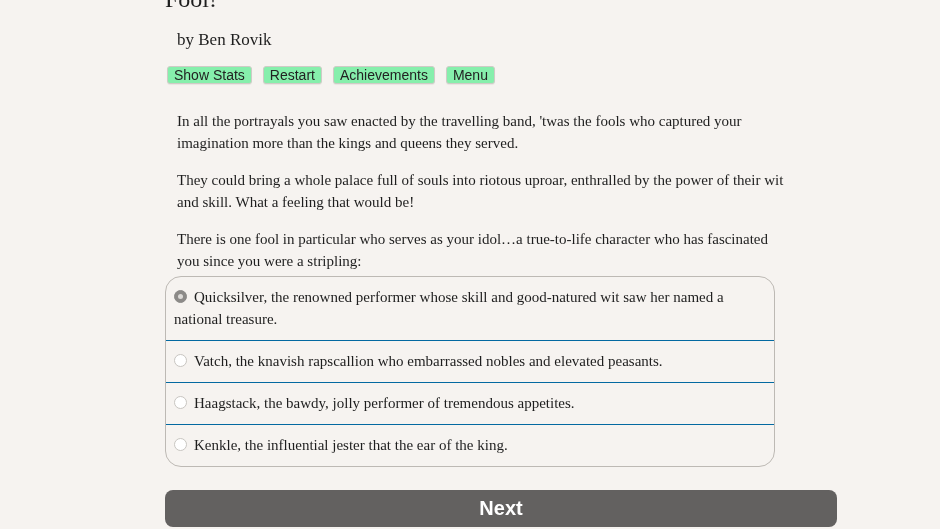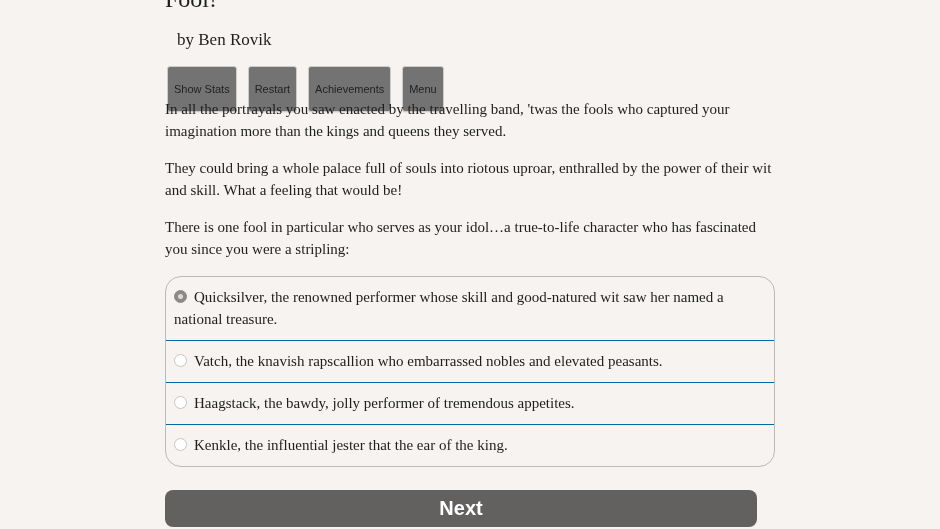--- a/index.html
+++ b/index.html
@@ -15,28 +15,28 @@
       position: absolute; left: 0; top: -14px;
       font-size: 24px; margin: 0; font-weight: normal;
       font-family: "Liberation Serif", serif;
     }
     .author {
       position: absolute; left: 12px; top: 30px;
       font-size: 17px; font-family: "Liberation Serif", serif;
     }
     .buttons { position: absolute; left: 2px; top: 66px; display: flex; gap: 11px; }
     .btn {
-      font-family: "Liberation Sans", sans-serif; font-size: 11px;
-      background: #737373; border: 1px solid #cfcbc6; border-radius: 3px;
-      padding: 16px 6px; color: #222; cursor: pointer; line-height: 12px;
+      font-family: "Liberation Sans", sans-serif; font-size: 14px;
+      background: #86efac; border: 1px solid #cfcbc6; border-radius: 3px;
+      padding: 2px 6px; color: #222; cursor: pointer; line-height: 12px;
       box-shadow: 0 1px 1px rgba(0,0,0,0.06);
     }
     .para {
       position: absolute; left: 0; width: 610px;
-      font-size: 15px; line-height: 22px; margin: 0;
+      font-size: 15px; line-height: 22px; margin: 12px;
       font-family: "Liberation Serif", serif;
     }
     .choices {
       position: absolute; left: 0; top: 276px; width: 608px;
       border: 1px solid #bdb9b4; border-radius: 16px; background: #f6f3f0;
       overflow: hidden;
     }
     .choice {
       border-top: 1px solid #0369a1; padding: 9px 8px 10px 8px;
       font-size: 15px; line-height: 22px; font-family: "Liberation Serif", serif;
@@ -47,21 +47,21 @@
       display: inline-block; width: 11px; height: 11px; border-radius: 50%;
       border: 1px solid #c8c5c1; background: #fff; vertical-align: -1px;
       margin-right: 7px; position: relative;
     }
     .radio.checked { background: #8c8a88; border-color: #8c8a88; }
     .radio.checked::after {
       content: ""; position: absolute; left: 3px; top: 3px; width: 5px; height: 5px;
       background: #dcdad7; border-radius: 50%;
     }
     .next {
-      position: absolute; left: 0; top: 490px; width: 592px; height: 37px;
+      position: absolute; left: 0; top: 490px; width: 672px; height: 37px;
       background: #636160; color: #fff; border: none; border-radius: 8px;
       font-family: "Liberation Sans", sans-serif; font-weight: bold; font-size: 20px;
       cursor: pointer;
     }
   </style>
 </head>
 <body>
 
 <div class="container">
   <h1 class="title">Fool!</h1>

